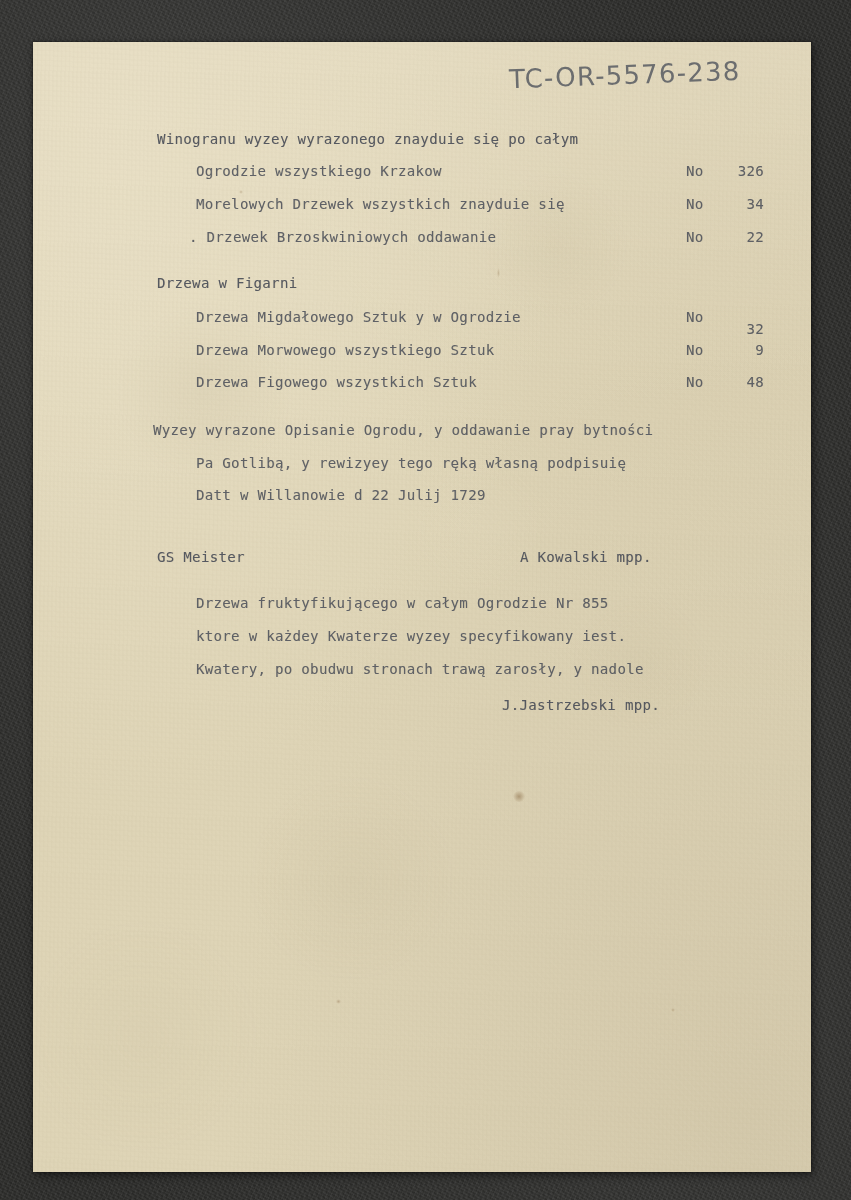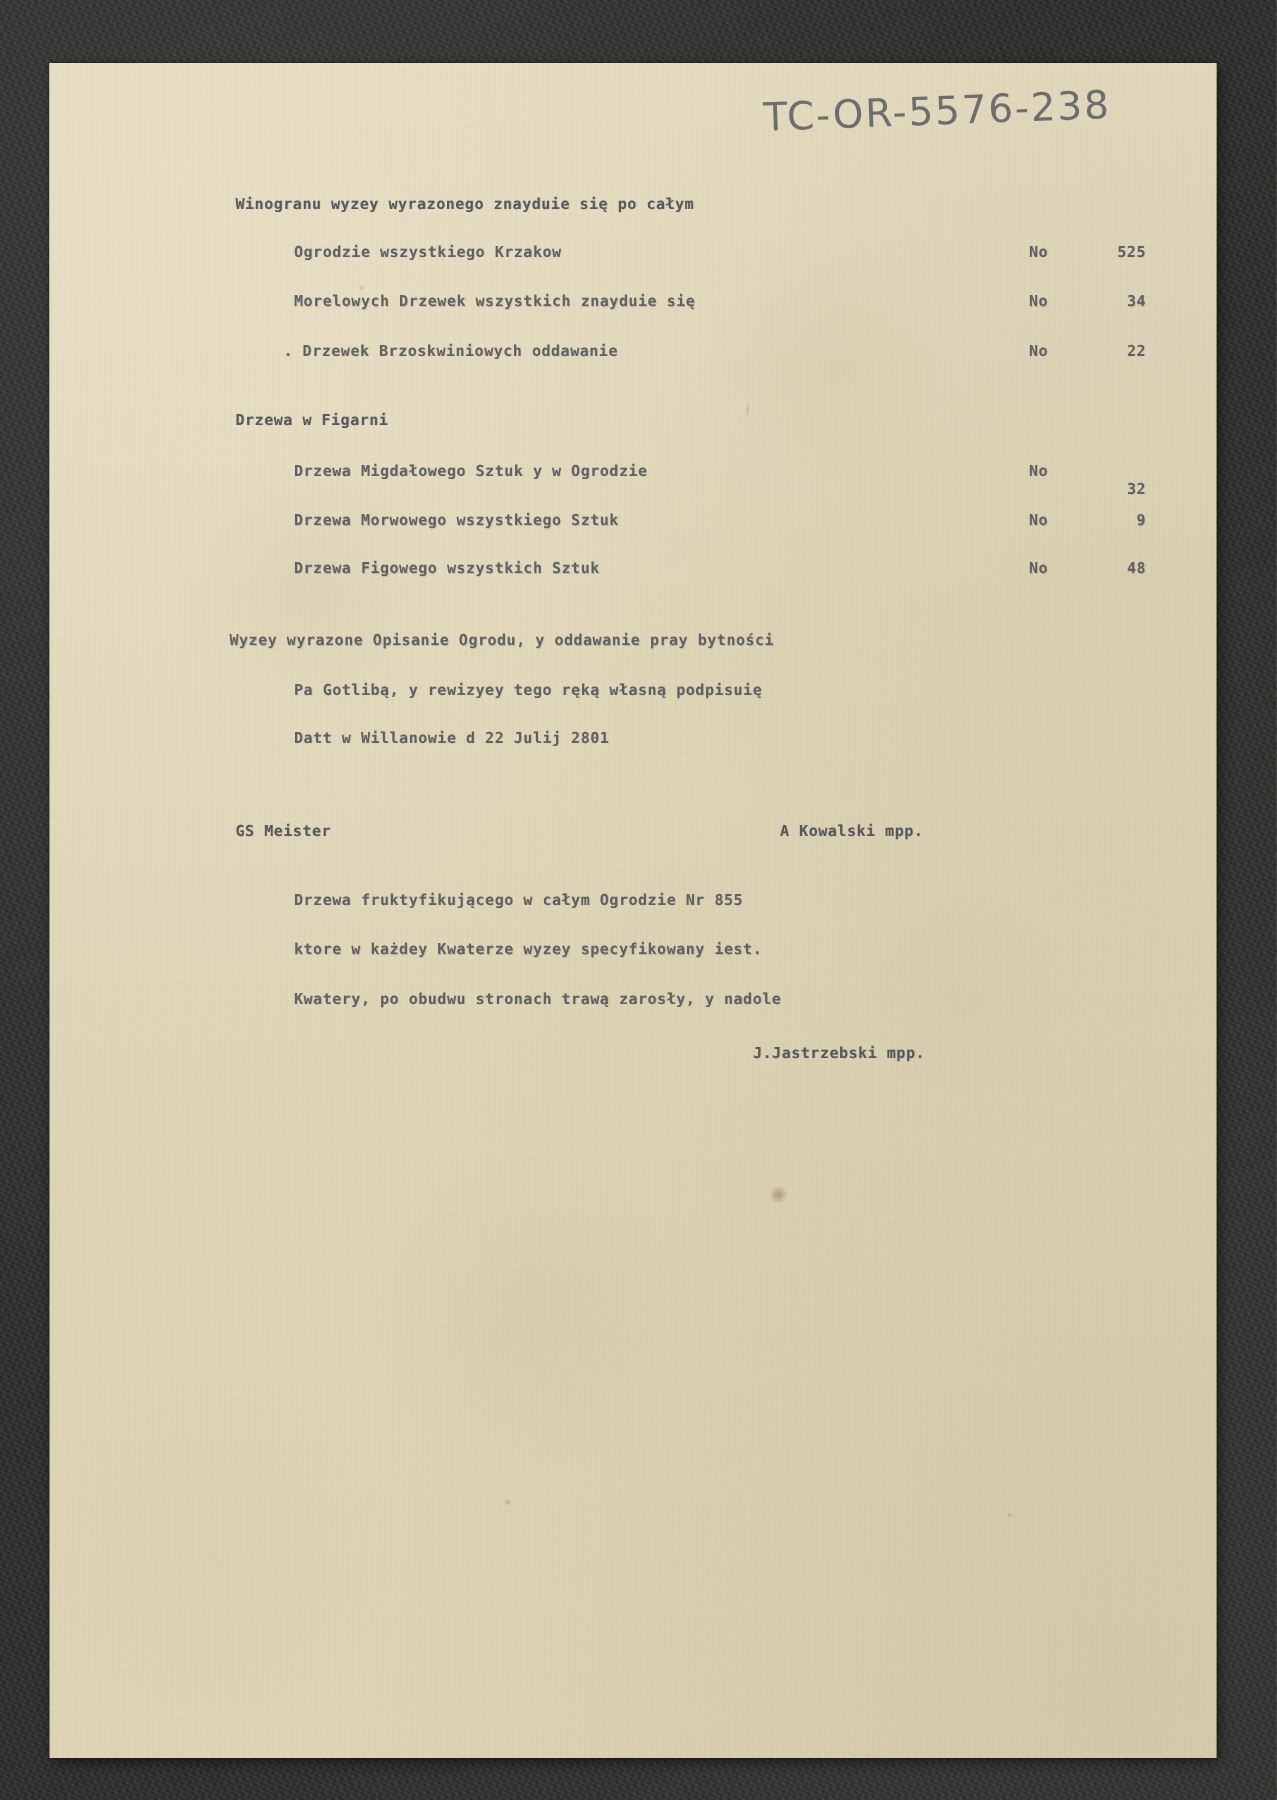--- a/index.html
+++ b/index.html
@@ -88,22 +88,22 @@
     opacity: 0.82;
     transform: rotate(-2.1deg);
     white-space: nowrap;
     font-weight: 400;
   }
 
   
   .tw {
     position: absolute;
     font-family: "DejaVu Sans Mono", "Liberation Mono", monospace;
-    font-size: 10px;
-    font-weight: 700;
+    font-size: 14px;
+    font-weight: 400;
     letter-spacing: 0.35px;
     color: #4d515b;
     white-space: nowrap;
     opacity: 0.88;
     text-shadow: 0.4px 0.35px 0.6px rgba(90,84,72,0.30);
   }
   .tw.strong { opacity: 0.94; }
 
   .num-label { position: absolute; }
   .num-value {
@@ -133,31 +133,31 @@
         <div class="tw strong" style="left: 157px; top: 131px;">Winogranu wyzey wyrazonego znayduie się po całym</div>
         <div class="tw" style="left: 196px; top: 163px;">Ogrodzie wszystkiego Krzakow</div>
         <div class="tw" style="left: 196px; top: 196px;">Morelowych Drzewek wszystkich znayduie się</div>
         <div class="tw" style="left: 189px; top: 229px;">. Drzewek Brzoskwiniowych oddawanie</div>
         <div class="tw strong" style="left: 157px; top: 275px;">Drzewa w Figarni</div>
         <div class="tw" style="left: 196px; top: 309px;">Drzewa Migdałowego Sztuk y w Ogrodzie</div>
         <div class="tw" style="left: 196px; top: 342px;">Drzewa Morwowego wszystkiego Sztuk</div>
         <div class="tw" style="left: 196px; top: 374px;">Drzewa Figowego wszystkich Sztuk</div>
         <div class="tw" style="left: 153px; top: 422px;">Wyzey wyrazone Opisanie Ogrodu, y oddawanie pray bytności</div>
         <div class="tw" style="left: 196px; top: 455px;">Pa Gotlibą, y rewizyey tego ręką własną podpisuię</div>
-        <div class="tw" style="left: 196px; top: 487px;">Datt w Willanowie d 22 Julij 2801</div>
+        <div class="tw" style="left: 196px; top: 487px;">Datt w Willanowie d 22 Julij 1729</div>
         <div class="tw strong" style="left: 157px; top: 549px;">GS Meister</div>
         <div class="tw strong" style="left: 520px; top: 549px;">A Kowalski mpp.</div>
         <div class="tw" style="left: 196px; top: 595px;">Drzewa fruktyfikującego w całym Ogrodzie  Nr 855</div>
         <div class="tw" style="left: 196px; top: 628px;">ktore w każdey Kwaterze wyzey specyfikowany iest.</div>
         <div class="tw" style="left: 196px; top: 661px;">Kwatery, po obudwu stronach trawą zarosły, y nadole</div>
         <div class="tw strong" style="left: 502px; top: 697px;">J.Jastrzebski mpp.</div>
       </div>
     <div id="count-column">
         <div class="tw num-label" style="left: 686px; top: 163px;">No</div>
-        <div class="tw num-value" style="left: 712px; top: 163px;">525</div>
+        <div class="tw num-value" style="left: 712px; top: 163px;">326</div>
         <div class="tw num-label" style="left: 686px; top: 196px;">No</div>
         <div class="tw num-value" style="left: 712px; top: 196px;">34</div>
         <div class="tw num-label" style="left: 686px; top: 229px;">No</div>
         <div class="tw num-value" style="left: 712px; top: 229px;">22</div>
         <div class="tw num-label" style="left: 686px; top: 309px;">No</div>
         <div class="tw num-value" style="left: 712px; top: 309px; margin-top: 12px;">32</div>
         <div class="tw num-label" style="left: 686px; top: 342px;">No</div>
         <div class="tw num-value" style="left: 712px; top: 342px;">9</div>
         <div class="tw num-label" style="left: 686px; top: 374px;">No</div>
         <div class="tw num-value" style="left: 712px; top: 374px;">48</div>

